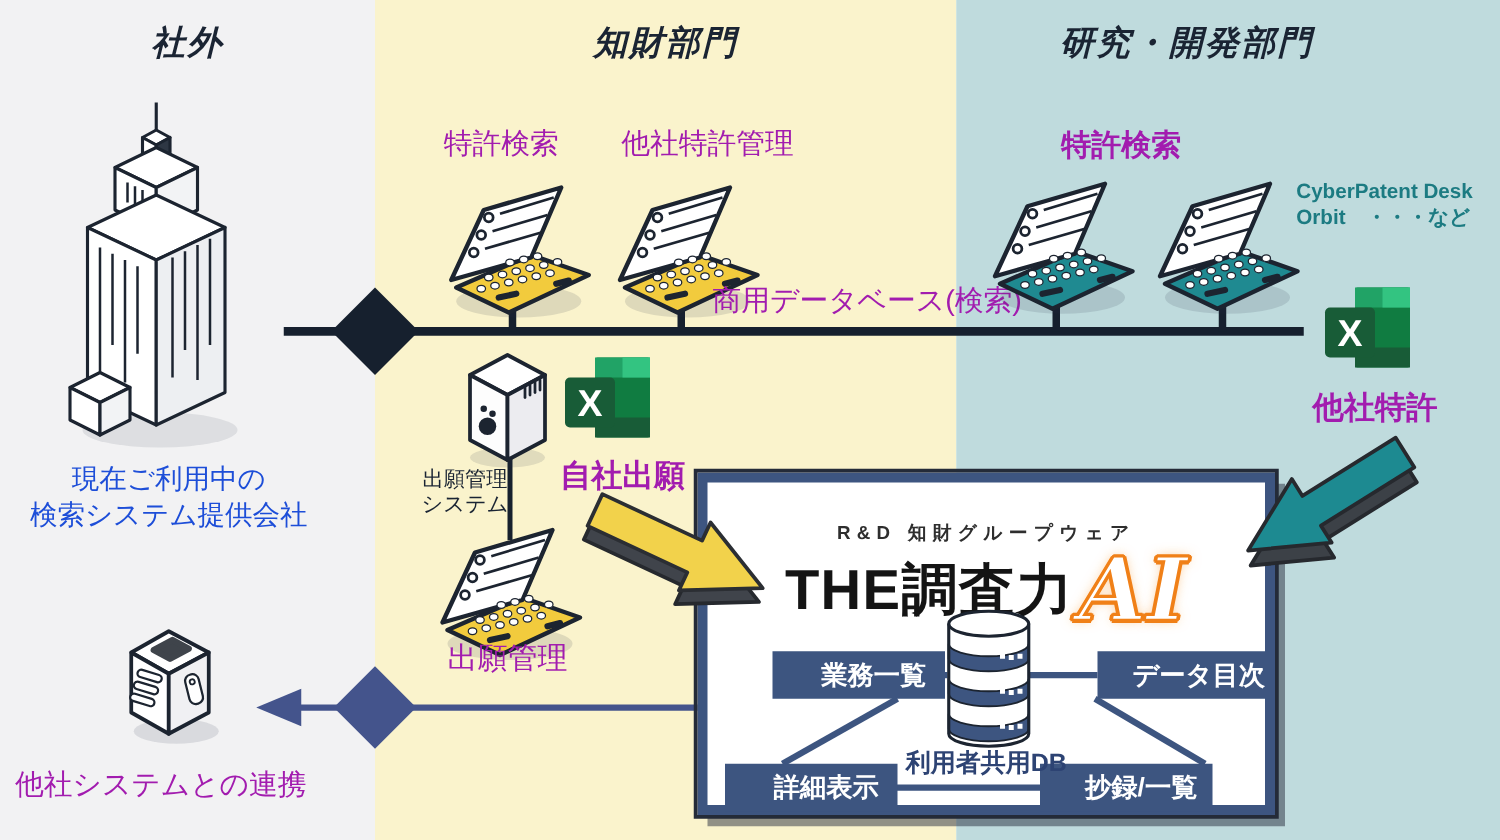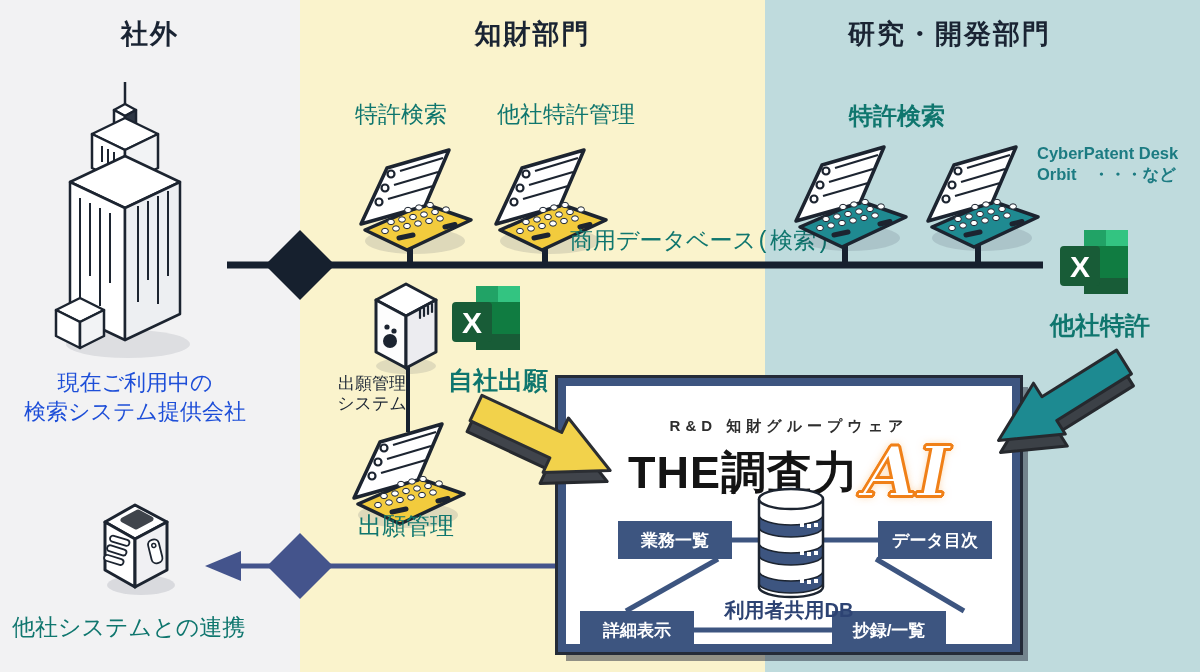--- a/index.html
+++ b/index.html
@@ -6,22 +6,22 @@
   #canvas{
     position:relative;width:1200px;height:672px;overflow:hidden;
     font-family:"Liberation Sans","DejaVu Sans",sans-serif;
     color:#1A2433;
   }
   .bgcol{position:absolute;top:0;height:672px;}
   .bg-left{left:0;width:300px;background:#F2F2F3;}
   .bg-mid{left:300px;width:465px;background:#FAF3CC;}
   .bg-right{left:765px;width:435px;background:#BFDBDD;}
   .abs{position:absolute;}
-  .sec-title{font-size:27px;font-weight:700;text-align:center;letter-spacing:2px;color:#1A2433;}
-  .lbl{font-size:23px;color:#0f766e;white-space:nowrap;font-family:Liberation Mono, monospace;}
+  .sec-title{font-size:27px;font-weight:700;text-align:center;letter-spacing:2px;color:#1A2433;font-style:italic;}
+  .lbl{font-size:23px;color:#a21caf;white-space:nowrap;}
   .lbl-b{font-weight:700;}
   .small-lbl{font-size:17px;line-height:20px;text-align:center;color:#1A2433;}
   .svc{font-size:16.5px;line-height:1.3;font-weight:700;color:#1C7B82;white-space:nowrap;}
   .caption{font-size:22px;line-height:29px;text-align:center;color:#1d4ed8;}
   svg.icon{position:absolute;display:block;}
   
   .product-box{
     position:absolute;left:558px;top:378px;width:462px;height:274px;
     box-sizing:border-box;background:#fff;border:8px solid #3D5580;
     outline:3px solid #242B38;box-shadow:8px 9px 0 rgba(40,46,62,.5);
@@ -34,22 +34,23 @@
   .logo-ai{
     display:inline-block;font-family:"DejaVu Serif","Liberation Serif",serif;
     font-style:italic;font-weight:700;font-size:70px;color:#fff;vertical-align:middle;
     -webkit-text-stroke:2px #F08018;margin-left:4px;
     text-shadow:2px 0 0 #F08018,-2px 0 0 #F08018,0 2px 0 #F08018,0 -2px 0 #F08018,
                 1px 1px 0 #F08018,-1px -1px 0 #F08018,1px -1px 0 #F08018,-1px 1px 0 #F08018,
                 0 0 9px rgba(248,150,42,.55);
   }
   .feat{
     position:absolute;width:114px;height:38px;background:#3D5580;color:#fff;
-    font-size:17px;font-weight:700;display:flex;align-items:center;justify-content:center;
+    font-size:21px;font-weight:700;display:flex;align-items:center;justify-content:center;
     white-space:nowrap;
+    padding-left:24px;
   }
   .db-label{position:absolute;left:0;right:0;top:192px;text-align:center;
     font-size:20px;font-weight:800;color:#2D4373;}
 </style>
 </head>
 <body>
 
 <div id="canvas">
 
   <svg width="0" height="0" style="position:absolute">

